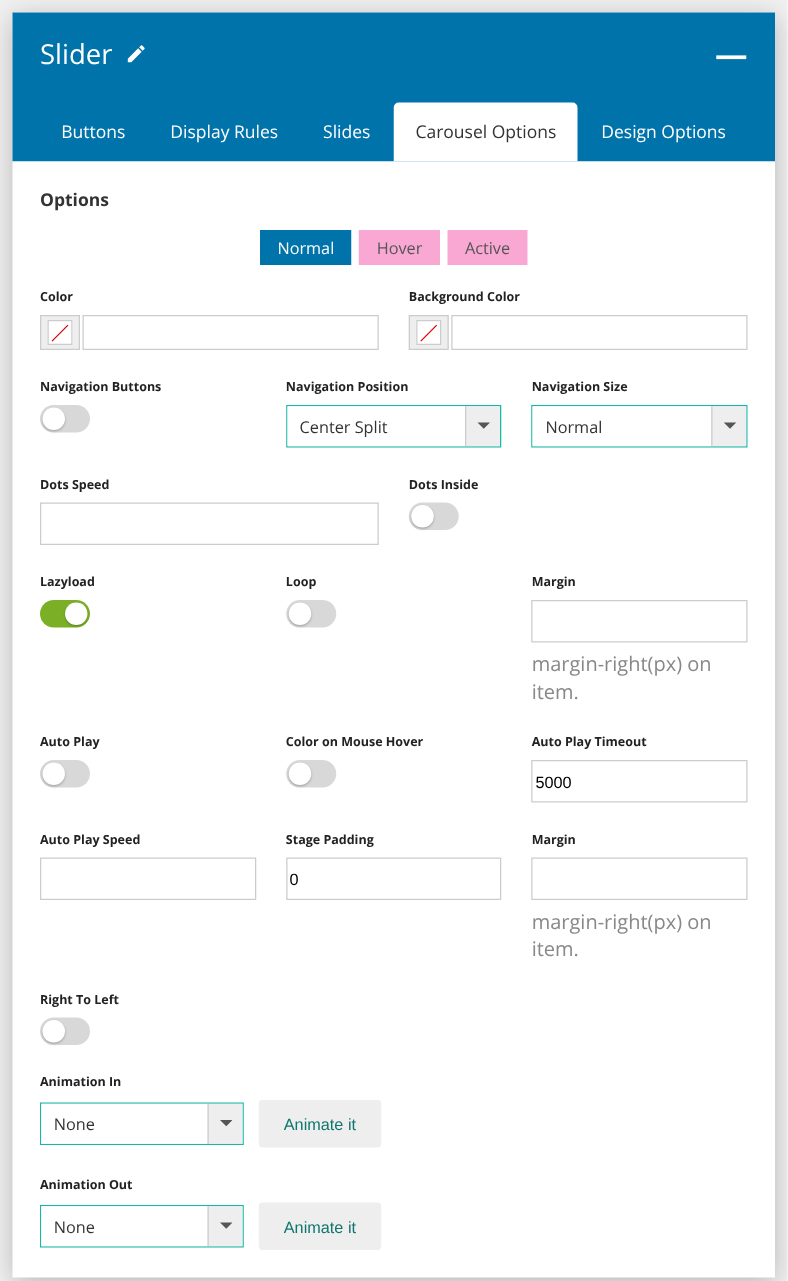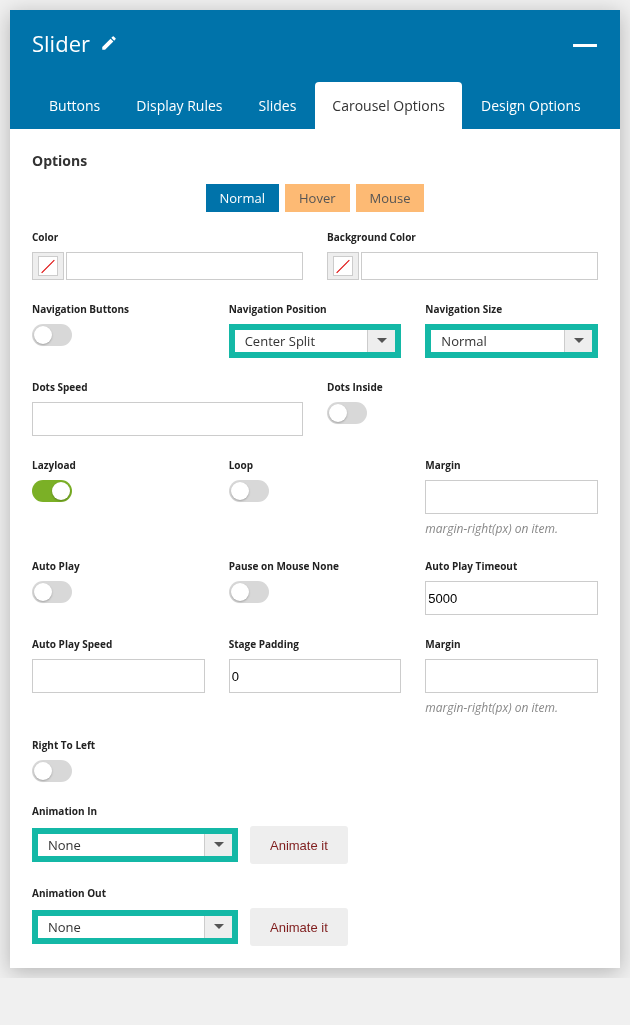--- a/index.html
+++ b/index.html
@@ -9,43 +9,43 @@
 .title-row { display: flex; align-items: center; justify-content: space-between; margin-bottom: 24px; }
 .title { font-size: 22px; font-weight: 400; display: flex; align-items: center; gap: 10px; }
 .title svg { width: 18px; height: 18px; fill: #fff; }
 .collapse-icon { font-size: 26px; font-weight: 700; color: #fff; cursor: pointer; line-height: 0.5; }
 .tabs { display: flex; gap: 2px; }
 .tab { padding: 14px 17px; color: #fff; font-size: 14px; cursor: pointer; border-radius: 4px 4px 0 0; }
 .tab.active { background: #fff; color: #333; }
 .body { padding: 22px; color: #333; }
 .section-title { font-size: 14px; font-weight: 700; margin-bottom: 14px; }
 .state-tabs { display: flex; gap: 6px; justify-content: center; margin-bottom: 18px; }
-.state-tab { padding: 5px 14px; font-size: 13px; background: #fdba74; color: #555; cursor: pointer; }
+.state-tab { padding: 5px 14px; font-size: 13px; background: #f9a8d4; color: #555; cursor: pointer; }
 .state-tab.active { background: #0073AA; color: #fff; }
 .row { display: flex; gap: 24px; margin-bottom: 22px; }
 .col { flex: 1; min-width: 0; }
 .label { font-size: 10px; font-weight: 700; margin-bottom: 8px; color: #222; }
-.help { font-size: 12px; color: #888; margin-top: 6px; font-style: italic; }
+.help { font-size: 16px; color: #888; margin-top: 6px; }
 .color-row { display: flex; gap: 2px; }
 .swatch { width: 32px; height: 28px; border: 1px solid #ccc; background: #EEEEEE; display: flex; align-items: center; justify-content: center; cursor: pointer; }
 .swatch-inner { width: 20px; height: 20px; border: 1px solid #ccc; position: relative; background: #fff; }
 .swatch-inner::after { content: ""; position: absolute; left: 0; right: 0; top: 50%; border-top: 1px solid #d00; transform: rotate(-45deg); }
 .color-input { flex: 1; height: 28px; border: 1px solid #ccc; padding: 0 8px; font-size: 13px; }
 .toggle { width: 40px; height: 22px; border-radius: 11px; background: #D8D8D8; position: relative; cursor: pointer; }
 .toggle::after { content: ""; width: 18px; height: 18px; border-radius: 50%; background: #fff; position: absolute; top: 2px; left: 2px; box-shadow: 0 1px 2px rgba(0,0,0,0.25); transition: left .2s; }
 .toggle.on { background: #7BB026; }
 .toggle.on::after { left: 20px; }
 .text-input { width: 100%; height: 34px; border: 1px solid #ccc; padding: 0 2px; font-size: 13px; }
-.select-wrap { display: flex; width: 100%; height: 34px; border: 6px solid #14b8a6; }
+.select-wrap { display: flex; width: 100%; height: 34px; border: 1px solid #14b8a6; }
 .select-text { flex: 1; padding: 0 10px; font-size: 13px; display: flex; align-items: center; background: #fff; }
 .select-btn { width: 28px; background: #EEEEEE; border-left: 1px solid #ccc; display: flex; align-items: center; justify-content: center; cursor: pointer; }
 .select-btn svg { width: 10px; height: 10px; fill: #555; }
 .anim-row { display: flex; align-items: center; gap: 12px; }
-.anim-row .select-wrap { width: 206px; }
-.btn { background: #EEEEEE; border: none; padding: 0 20px; height: 38px; font-size: 13px; color: #7f1d1d; cursor: pointer; border-radius: 3px; }
+.anim-row .select-wrap { width: 163px; }
+.btn { background: #EEEEEE; border: none; padding: 0 20px; height: 38px; font-size: 13px; color: #0f766e; cursor: pointer; border-radius: 3px; }
 </style>
 </head>
 <body>
 
 <div class="panel">
   <div class="header">
     <div class="title-row">
       <div class="title">
         <span>Slider</span>
         <svg viewBox="0 0 24 24">
@@ -62,21 +62,21 @@
       <div class="tab">Design Options</div>
     </div>
   </div>
 
   <div class="body">
 
     <div class="section-title">Options</div>
     <div class="state-tabs">
       <div class="state-tab active">Normal</div>
       <div class="state-tab">Hover</div>
-      <div class="state-tab">Mouse</div>
+      <div class="state-tab">Active</div>
     </div>
 
     <div class="row">
       <div class="col">
         <div class="label">Color</div>
         <div class="color-row">
           <div class="swatch">
               <div class="swatch-inner"></div>
             </div>
           <input class="color-input" style="">
@@ -148,21 +148,21 @@
         <div class="help">margin-right(px) on item.</div>
       </div>
     </div>
 
     <div class="row">
       <div class="col">
         <div class="label">Auto Play</div>
         <div class="toggle"></div>
       </div>
       <div class="col">
-        <div class="label">Pause on Mouse None</div>
+        <div class="label">Color on Mouse Hover</div>
         <div class="toggle"></div>
       </div>
       <div class="col">
         <div class="label">Auto Play Timeout</div>
         <input class="text-input" value="5000" style="">
       </div>
     </div>
 
     <div class="row">
       <div class="col">

